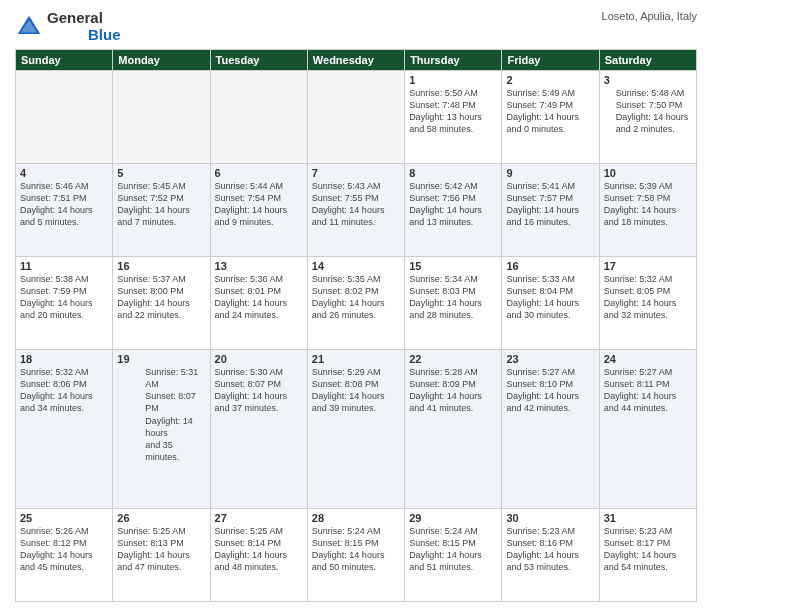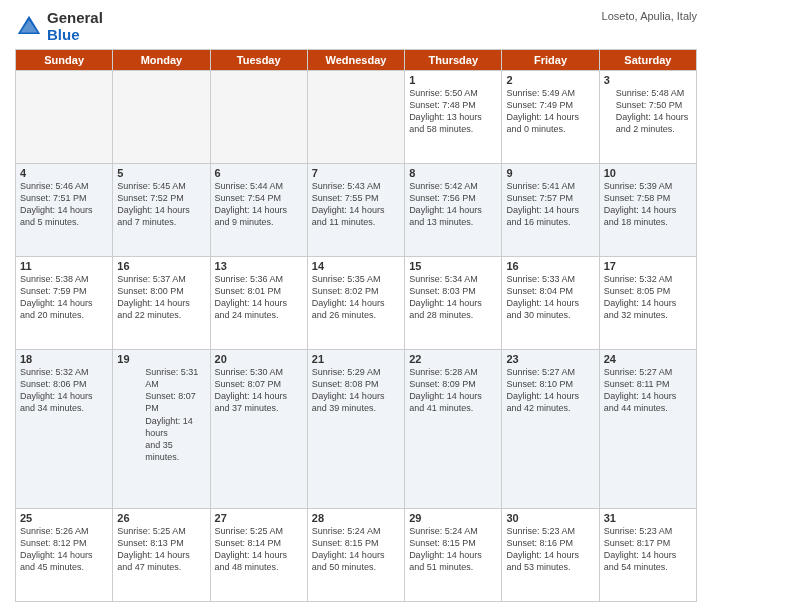--- a/index.html
+++ b/index.html
@@ -27,21 +27,21 @@
       display: flex;
       align-items: center;
       gap: 4px;
     }
     .logo-text {
       font-size: 15px;
       font-weight: bold;
       line-height: 1.1;
     }
     .logo-text .general { color: #333; }
-    .logo-text .blue { color: #1565c0; }
+    .logo-text .blue { color: #1565c0; margin-left: 41px; }
     .logo-icon {
       width: 28px;
       height: 28px;
     }
     .title-block {
       text-align: right;
     }
     .month-title {
       font-size: 28px;
       font-weight: bold;
@@ -53,26 +53,26 @@
       color: #555;
       text-align: right;
     }
     .calendar {
       flex: 1;
       border-collapse: collapse;
       width: 100%;
       table-layout: fixed;
     }
     .calendar th {
-      background: #c2410c;
+      background: #14532d;
       color: #fff;
       font-size: 11px;
       font-weight: bold;
       padding: 4px 5px;
-      text-align: center;
+      text-align: left;
       border: 1px solid #ccc;
     }
     .calendar td {
       border: 1px solid #ccc;
       vertical-align: top;
       padding: 3px 4px;
       font-size: 9.5px;
       color: #333;
       background: #fff;
       width: 14.28%;

